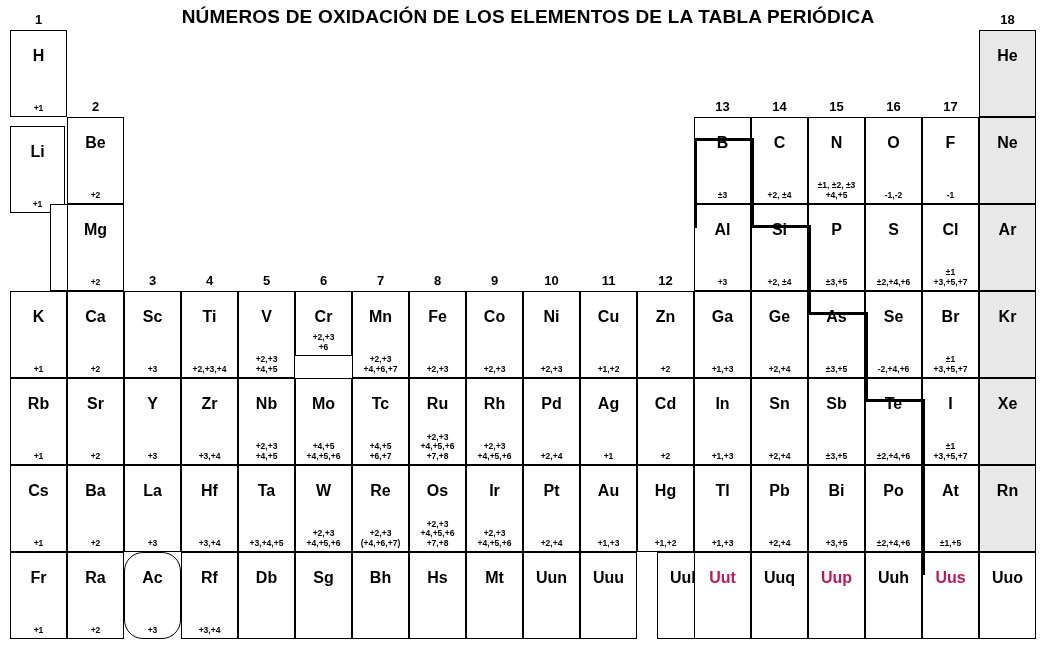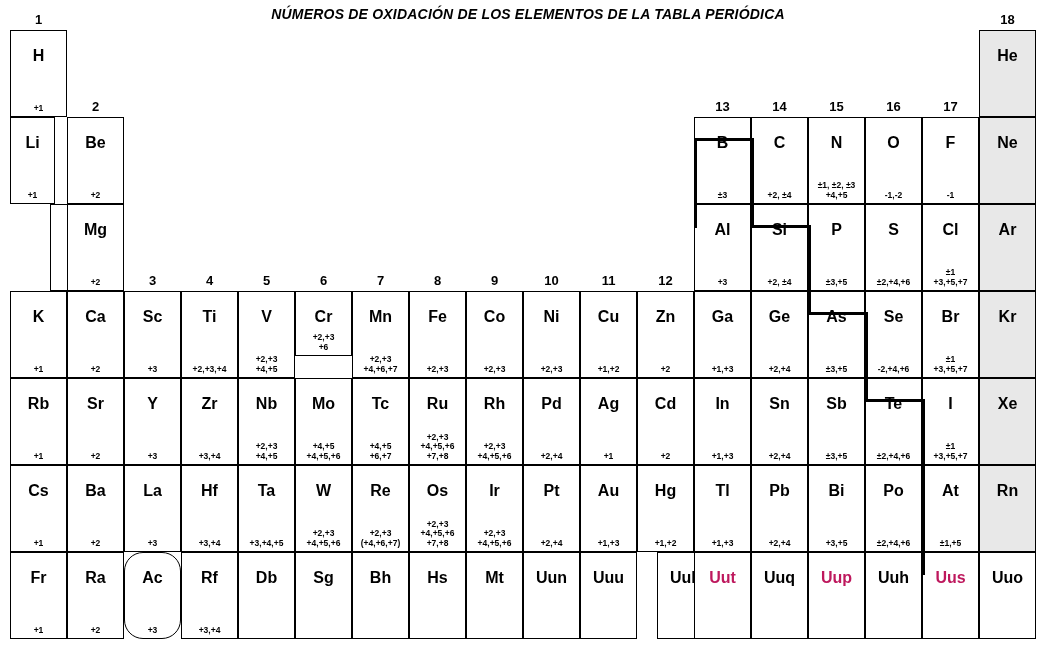--- a/index.html
+++ b/index.html
@@ -14,24 +14,23 @@
     color: #000000;
     position: relative;
     overflow: hidden;
   }
   #title {
     position: absolute;
     top: 6px;
     left: 0;
     width: 1056px;
     text-align: center;
-    font-size: 14px;
+    font-size: 19px;
     font-weight: bold;
     letter-spacing: 0.2px;
-    font-style: italic;
   }
   #grid {
     position: absolute;
     left: 10px;
     top: 30px;
     width: 1038px;
     height: 628px;
   }
   .cell {
     position: absolute;
@@ -102,21 +101,21 @@
     <div class="grouphdr" style="left: 570px; top: 243px;">11</div>
     <div class="grouphdr" style="left: 627px; top: 243px;">12</div>
     <div class="cell" style="left: 0px; top: 0px; width: 57px; height: 87px;">
       <div class="sym">H</div>
       <div class="ox">+1</div>
     </div>
     <div class="cell noble" style="left: 969px; top: 0px; width: 57px; height: 87px;">
       <div class="sym">He</div>
       <div class="ox"></div>
     </div>
-    <div class="cell" style="left: 0px; top: 87px; width: 45px; height: 87px;">
+    <div class="cell" style="left: 0px; top: 96px; width: 55px; height: 87px;">
       <div class="sym">Li</div>
       <div class="ox">+1</div>
     </div>
     <div class="cell" style="left: 57px; top: 87px; width: 57px; height: 87px;">
       <div class="sym">Be</div>
       <div class="ox">+2</div>
     </div>
     <div class="cell" style="left: 684px; top: 87px; width: 57px; height: 87px;">
       <div class="sym">B</div>
       <div class="ox">±3</div>

